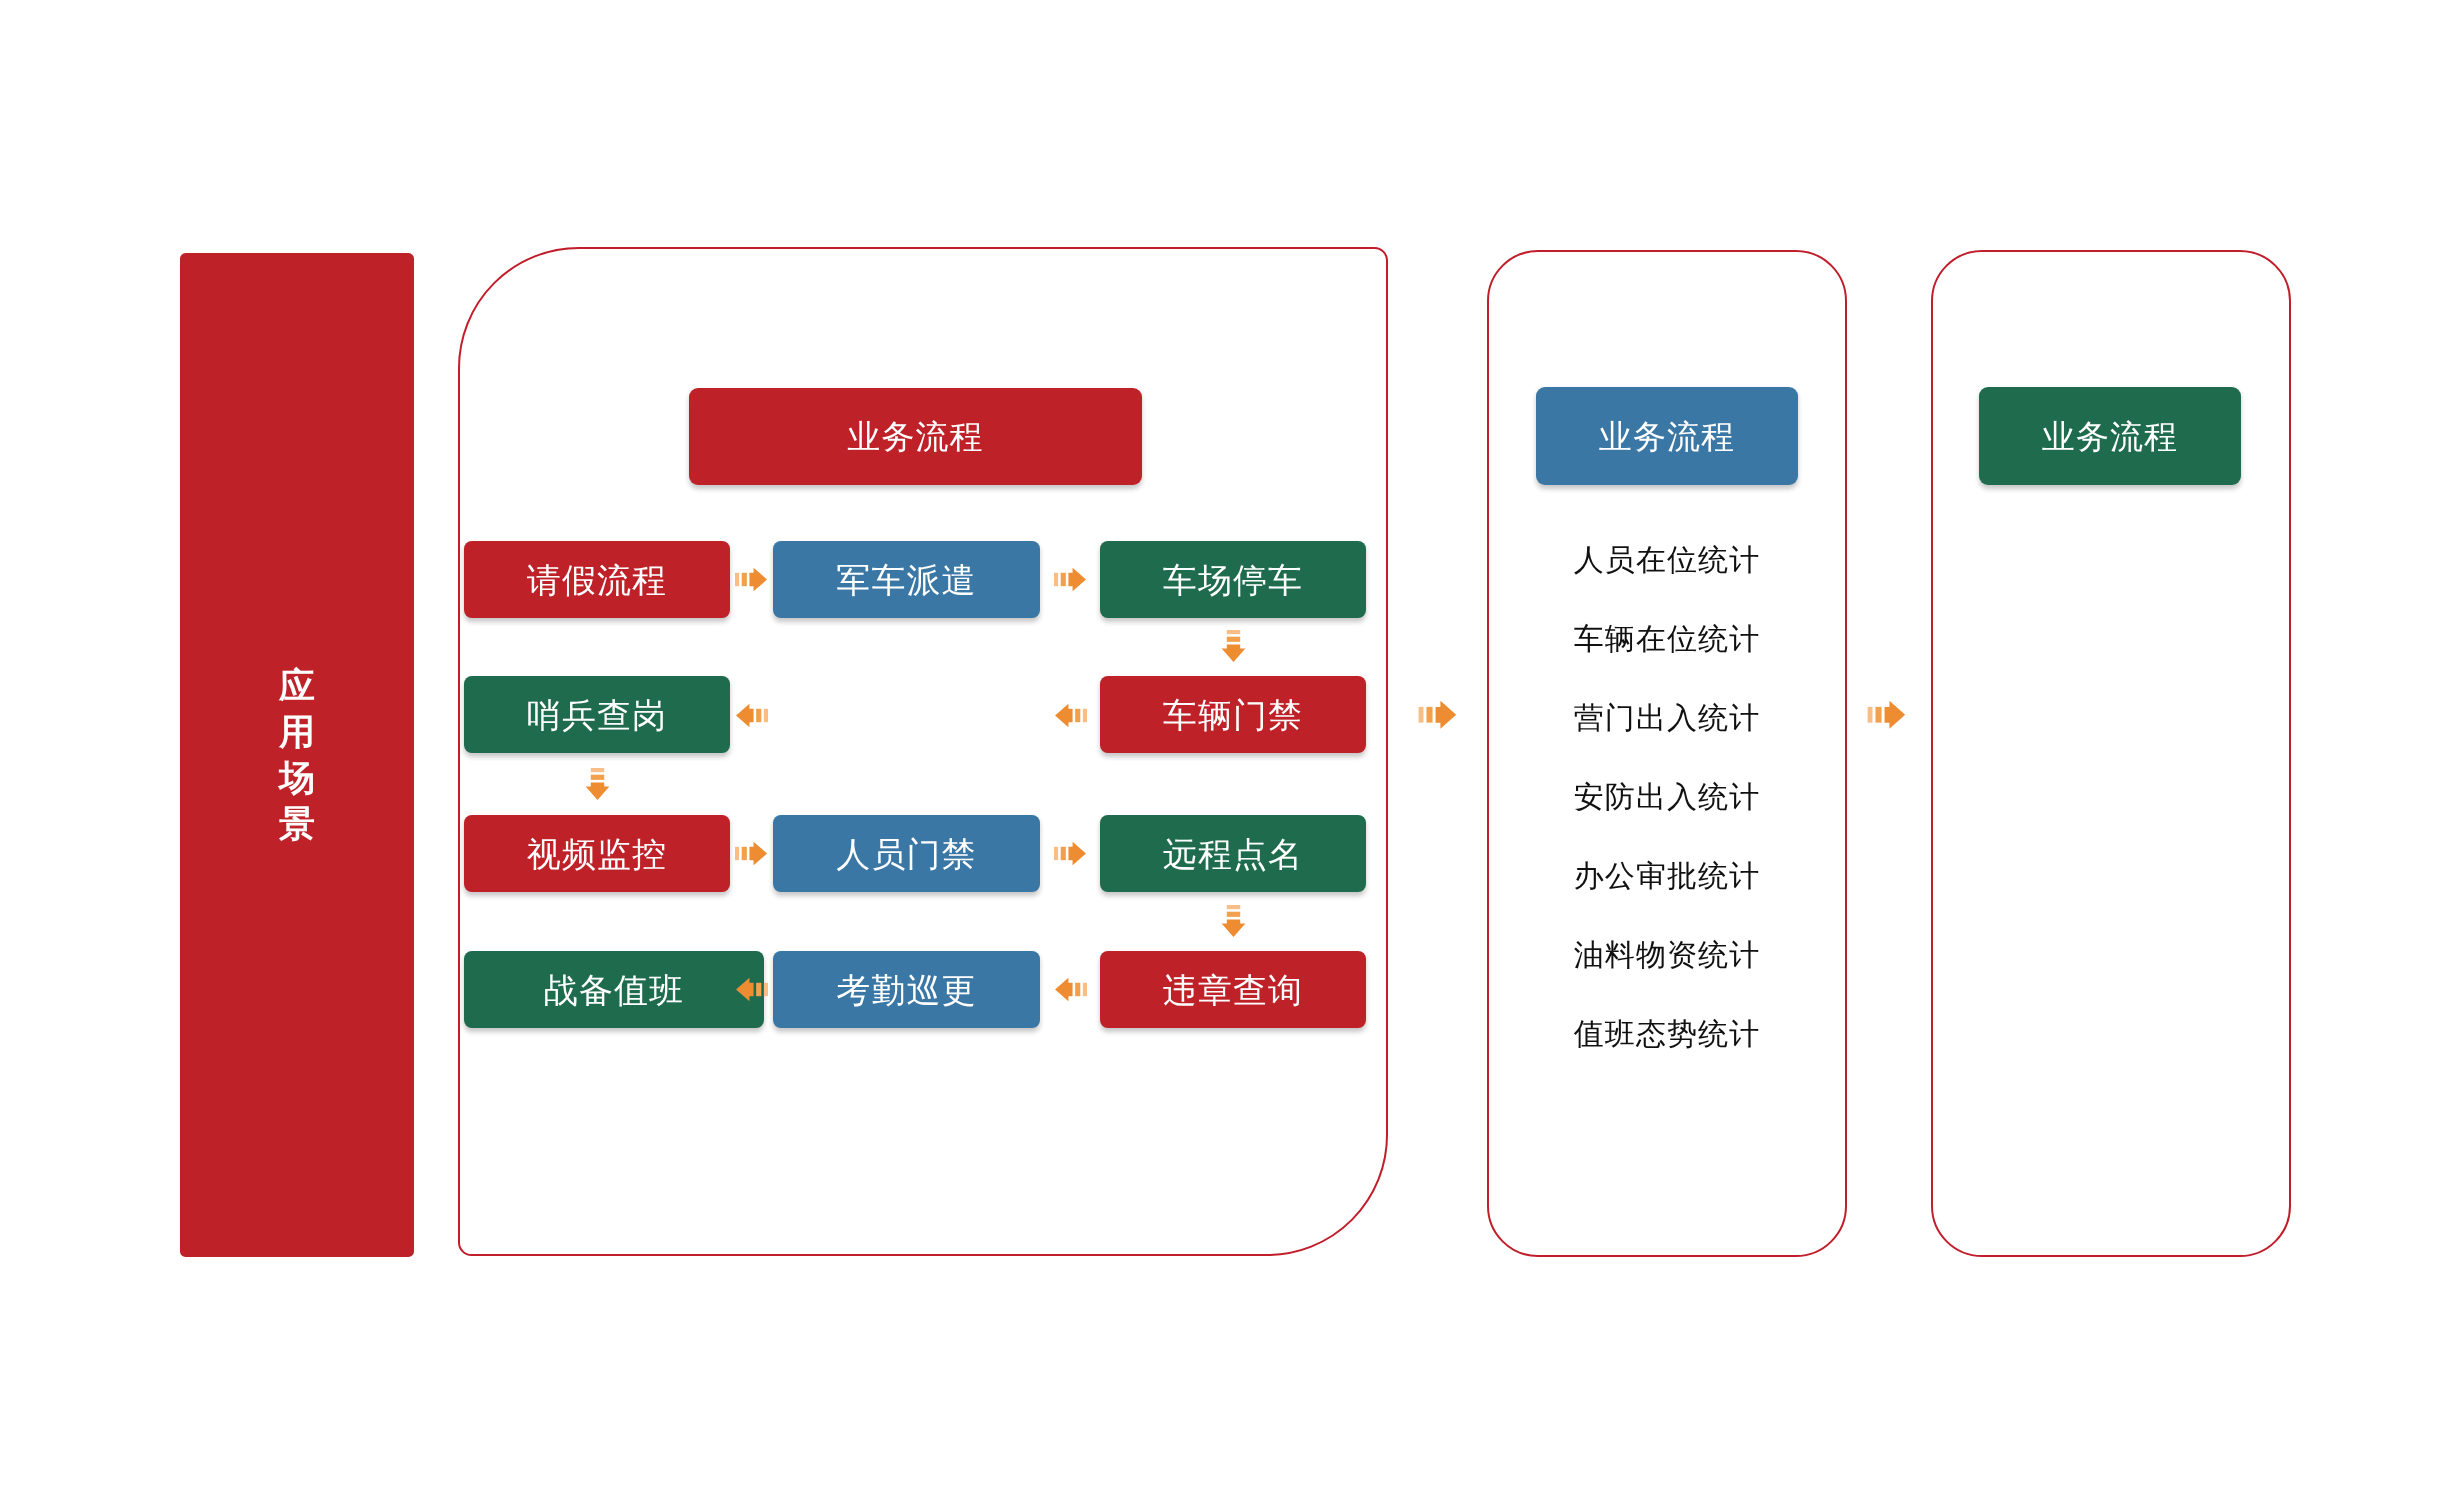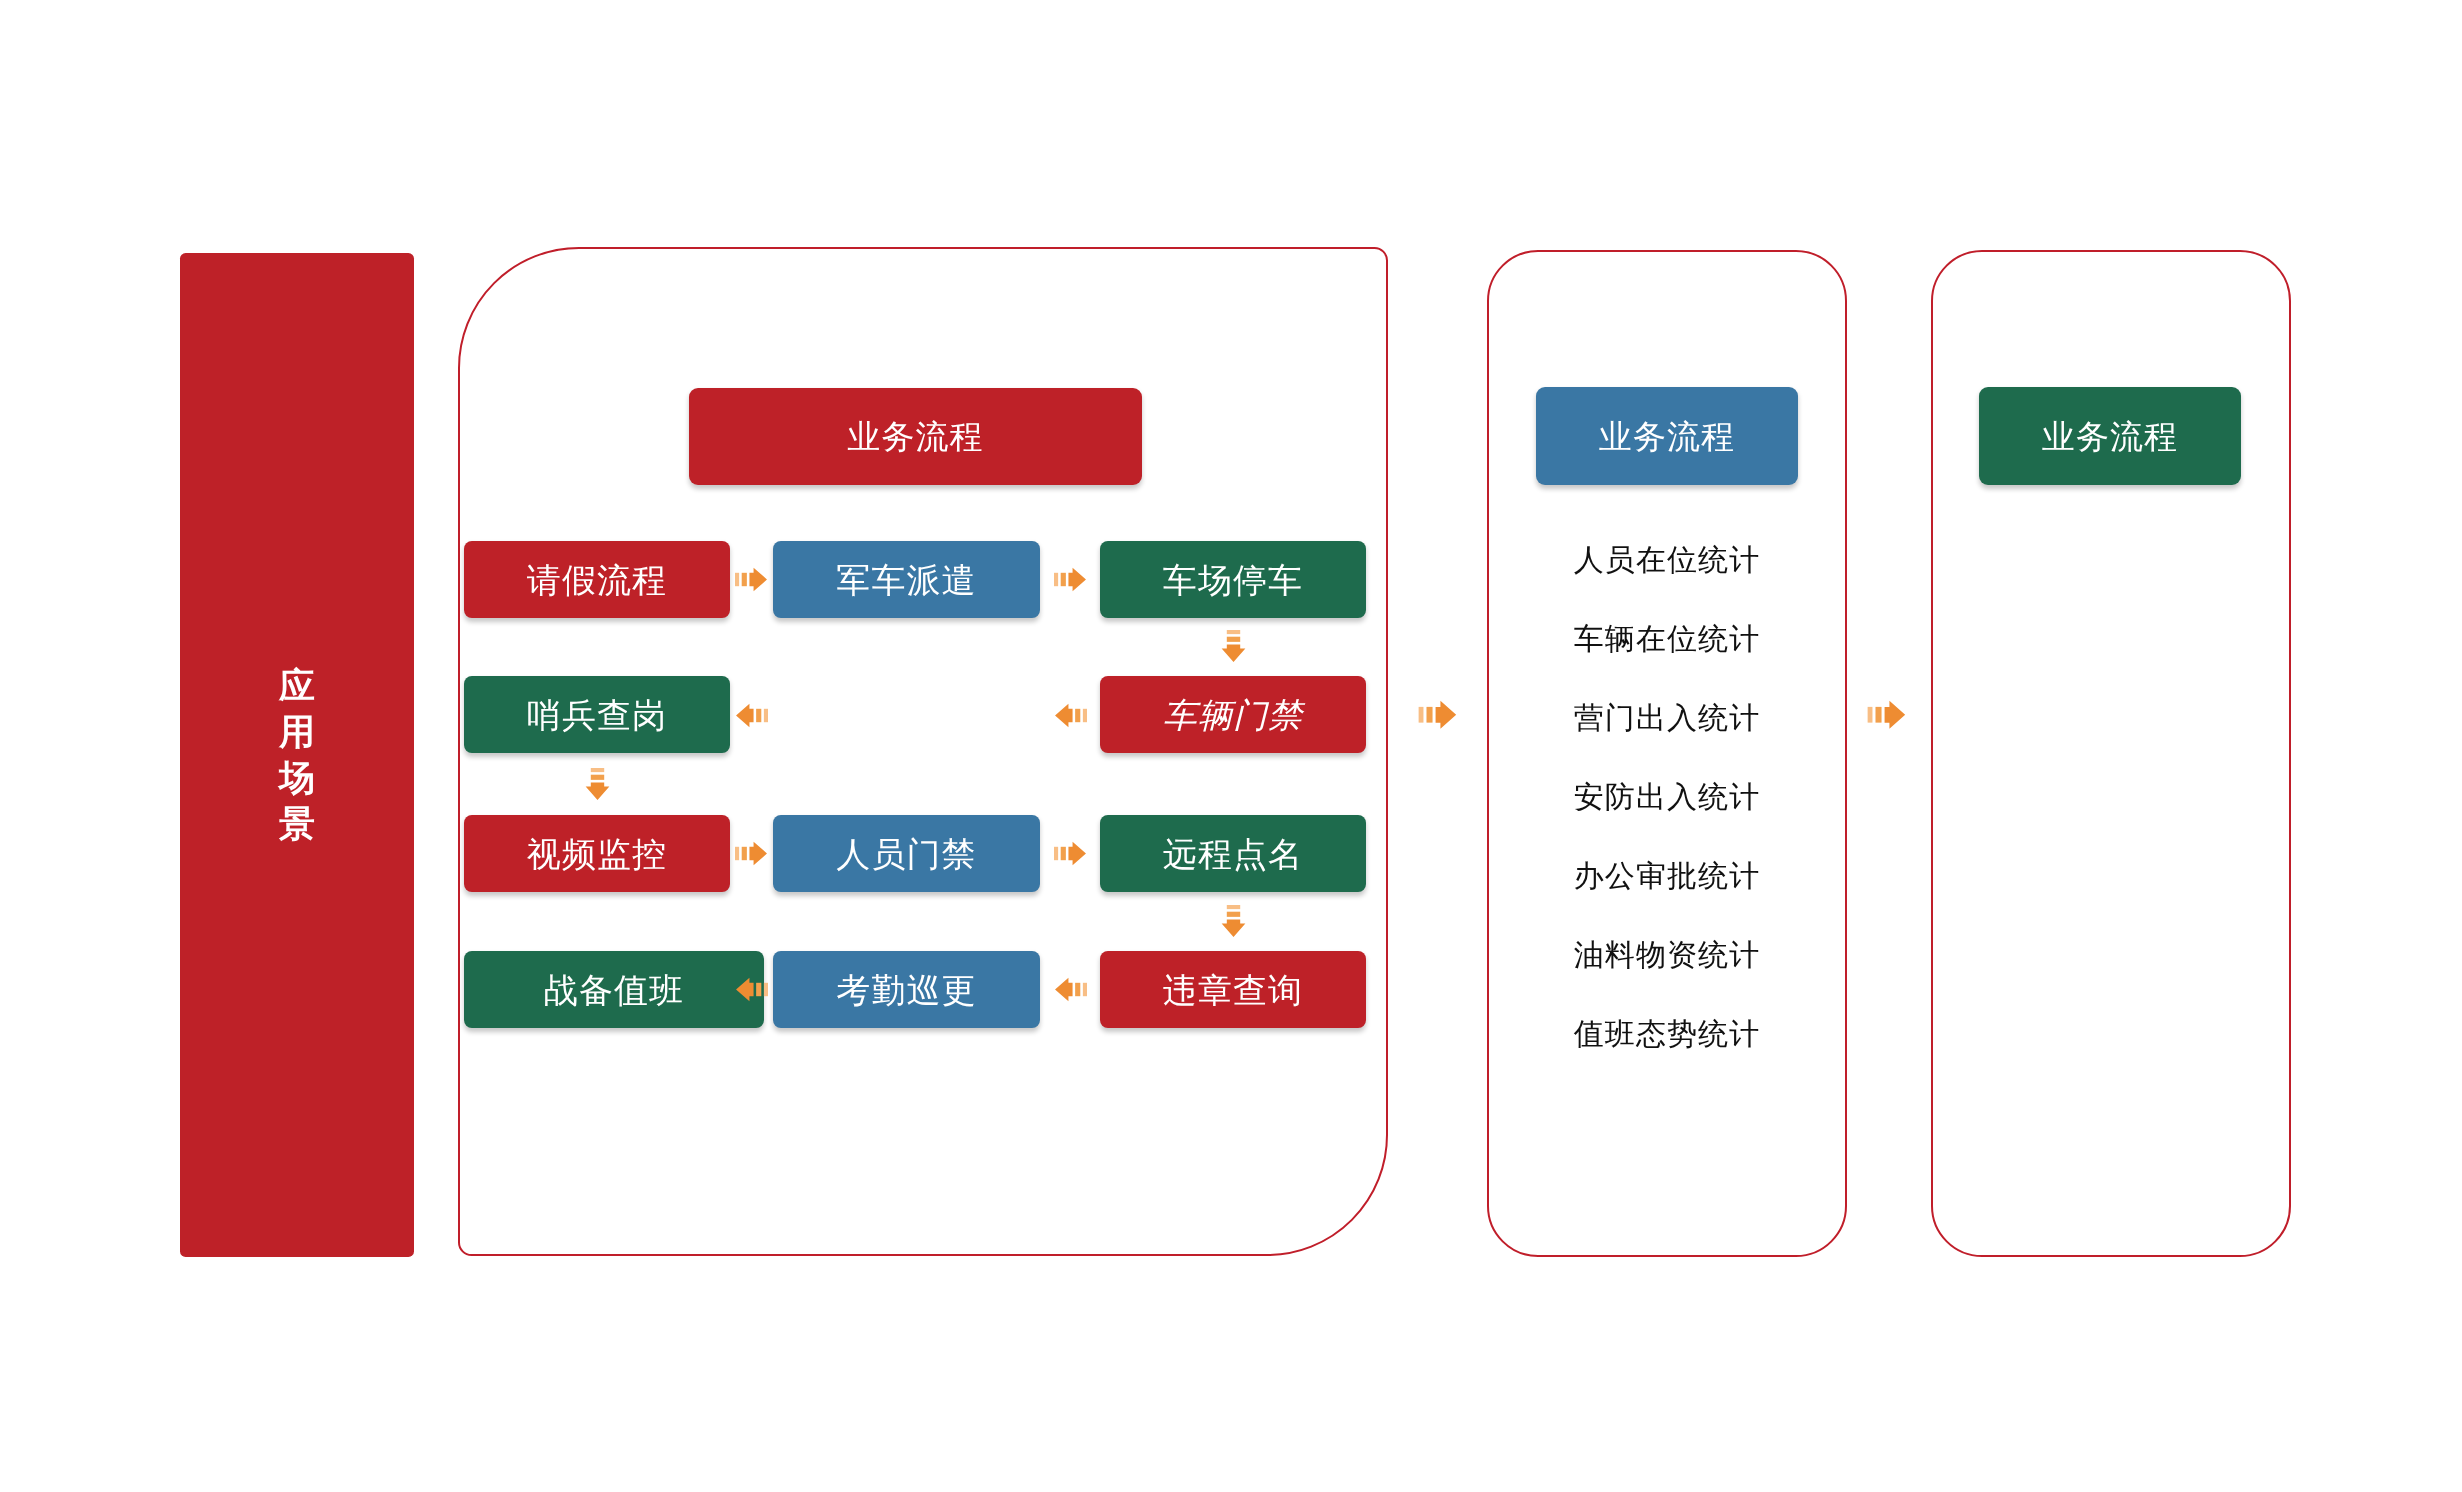--- a/index.html
+++ b/index.html
@@ -43,21 +43,21 @@
     position:absolute;height:77px;border-radius:7.9px;
     display:flex;align-items:center;justify-content:center;
     color:#fff;font-size:34px;line-height:1;letter-spacing:1.1px;
     box-shadow:0 3.4px 5px rgba(0,0,0,.22);
   }
   .b-r0c0{left:464px;top:541px;width:266px;}
   .b-r0c1{left:773px;top:541px;width:267px;text-align:center;}
   .b-r0c2{left:1100px;top:541px;width:266px;}
   .b-r1c0{left:464px;top:676px;width:266px;}
   .b-r1c1{left:773px;top:676px;width:267px;}
-  .b-r1c2{left:1100px;top:676px;width:266px;font-style:italic;}
+  .b-r1c2{left:1100px;top:676px;width:266px;}
   .b-r2c0{left:464px;top:815px;width:266px;}
   .b-r2c1{left:773px;top:815px;width:267px;}
   .b-r2c2{left:1100px;top:815px;width:266px;}
   .b-r3c0{left:464px;top:951px;width:300px;}
   .b-r3c1{left:773px;top:951px;width:267px;}
   .b-r3c2{left:1100px;top:951px;width:266px;}
 
   
   .arrow{position:absolute;display:block;}
   .arrow svg{display:block;width:100%;height:100%;}

